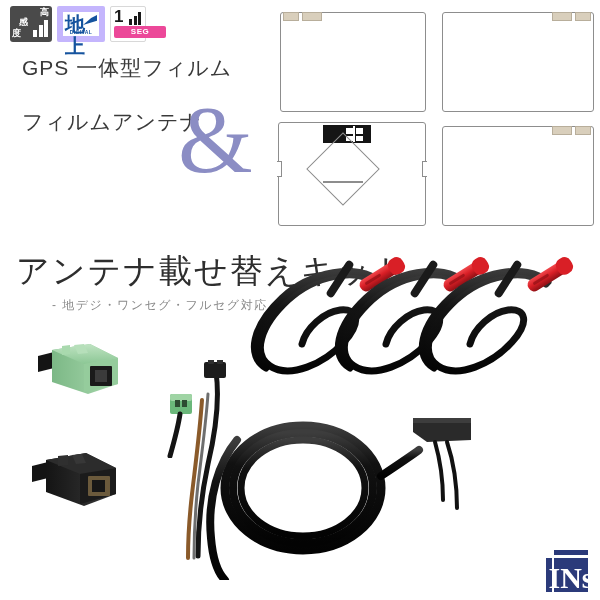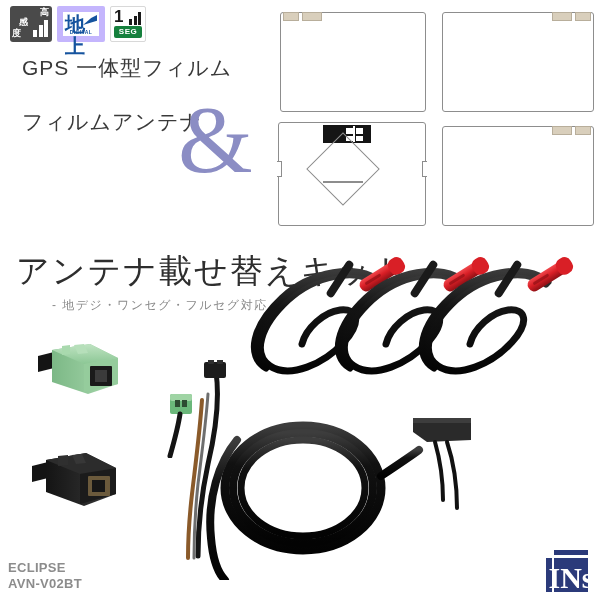--- a/index.html
+++ b/index.html
@@ -152,23 +152,23 @@
     width: 3px;
     background: #1a1a1a;
   }
   .badge-seg .s-bars i:nth-child(1) { height: 6px; }
   .badge-seg .s-bars i:nth-child(2) { height: 9px; }
   .badge-seg .s-bars i:nth-child(3) { height: 13px; }
   .badge-seg .s-tag {
     position: absolute;
     left: 3px;
     bottom: 3px;
-    width: 28px;
+    width: 52px;
     height: 12px;
-    background: #15803d;
+    background: #ec4899;
     border-radius: 2px;
     color: #ffffff;
     font-size: 8px;
     line-height: 12px;
     text-align: center;
     font-weight: bold;
     letter-spacing: 0.5px;
   }
 
   
@@ -542,24 +542,20 @@
     <path d="M0,16 L16,12 L16,28 L0,32 Z" fill="#141414"></path>
     <path d="M14,10 L54,3 L84,18 L84,44 L52,56 L14,42 Z" fill="url(#blkFace)"></path>
     <path d="M14,10 L54,3 L84,18 L48,24 Z" fill="#2c2c2c"></path>
     <path d="M48,24 L84,18 L84,44 L48,54 Z" fill="#1b1b1b"></path>
     <rect x="56" y="26" width="22" height="20" rx="1" fill="#6b5a3c"></rect>
     <rect x="60" y="30" width="13" height="12" fill="#171717"></rect>
     <path d="M26,6 L36,5 L36,15 L26,16 Z" fill="#2f2f2f"></path>
     <path d="M40,5 L50,4 L54,13 L44,14 Z" fill="#373737"></path>
   </svg>
 
-  <div class="brand">
-    <span>ECLIPSE</span>
-    <span class="model">AVN-V02BT</span>
-  </div>
 
   <svg class="ins-logo" viewBox="0 0 52 48">
     <rect x="14" y="4" width="34" height="5" fill="#2b3a7a"></rect>
     <rect x="14" y="12" width="34" height="34" fill="#2b3a7a"></rect>
     <rect x="6" y="12" width="6" height="34" fill="#2b3a7a"></rect>
     <text x="31" y="42" text-anchor="middle" font-family="Liberation Serif, DejaVu Serif, serif" font-size="30" font-weight="bold" fill="#ffffff">INs</text>
   </svg>
 
 </div>
 

